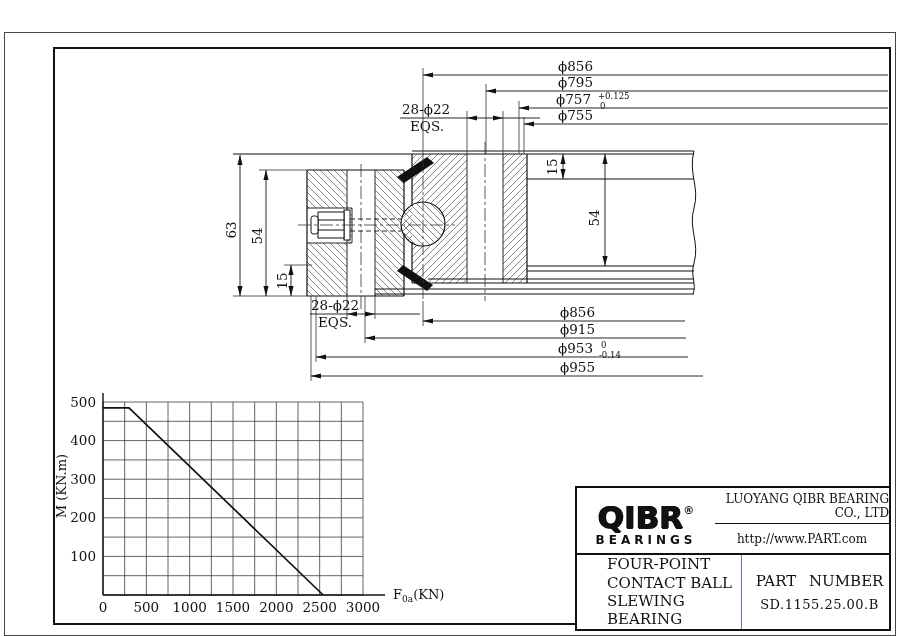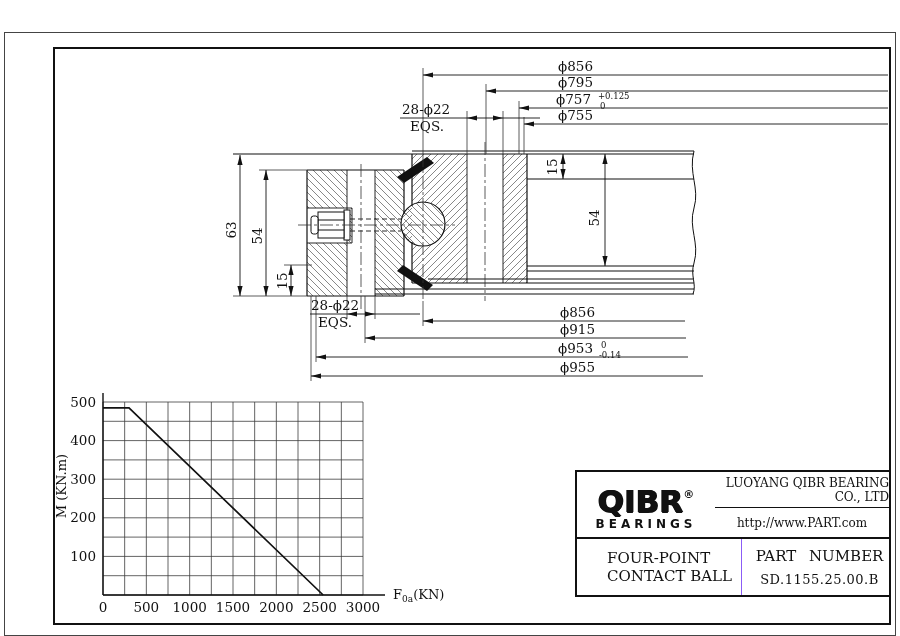--- a/index.html
+++ b/index.html
@@ -5,21 +5,21 @@
   * { margin:0; padding:0; box-sizing:border-box; }
   html,body { width:900px; height:636px; background:#fff; overflow:hidden; }
   .page { position:relative; width:900px; height:636px; background:#fff;
           font-family:"DejaVu Serif", serif; color:#111;margin-top:18px; }
   .outer-frame { position:absolute; left:4px; top:14px; width:892px; height:604px;
                  border:1px solid #444; }
   .inner-frame { position:absolute; left:53px; top:29px; width:838px; height:578px;
                  border:2px solid #111; }
   svg.layer { position:absolute; left:0; top:0; }
   
-  .title-block { position:absolute; left:575px; top:452px; width:316px; height:127px;
+  .title-block { position:absolute; left:575px; top:468px; width:316px; height:145px;
                  border:2px solid #111; background:#fff; display:flex; flex-direction:column; }
   .tb-row1 { flex:0 0 67px; display:flex; border-bottom:2px solid #111; }
   .tb-logo { flex:0 0 138px; display:flex; flex-direction:column; align-items:center;
              justify-content:center; padding-top:2px; }
   .logo-main { font-family:"DejaVu Sans", sans-serif; font-weight:bold; font-size:31px;
                line-height:30px; letter-spacing:0px;
                text-shadow:0.7px 0 #111, -0.7px 0 #111, 0 0.5px #111; }
   .logo-main sup { font-size:11px; font-weight:bold; text-shadow:none; vertical-align:14px; }
   .logo-sub { font-family:"DejaVu Sans", sans-serif; font-weight:bold; font-size:12px;
               letter-spacing:4px; margin-top:1px; }
@@ -243,20 +243,21 @@
       </div>
       <div class="tb-company">
         <div class="company-name">LUOYANG QIBR BEARING CO., LTD</div>
         <div class="company-site">http://www.PART.com</div>
       </div>
     </div>
     <div class="tb-row2">
       <div class="tb-product">
         <div>FOUR-POINT</div>
         <div>CONTACT BALL</div>
+        <div>SLEWING BEARING</div>
       </div>
       <div class="tb-part">
         <div class="part-label">PART NUMBER</div>
         <div class="part-number">SD.1155.25.00.B</div>
       </div>
     </div>
   </div>
 </div>
 
 </body></html>

